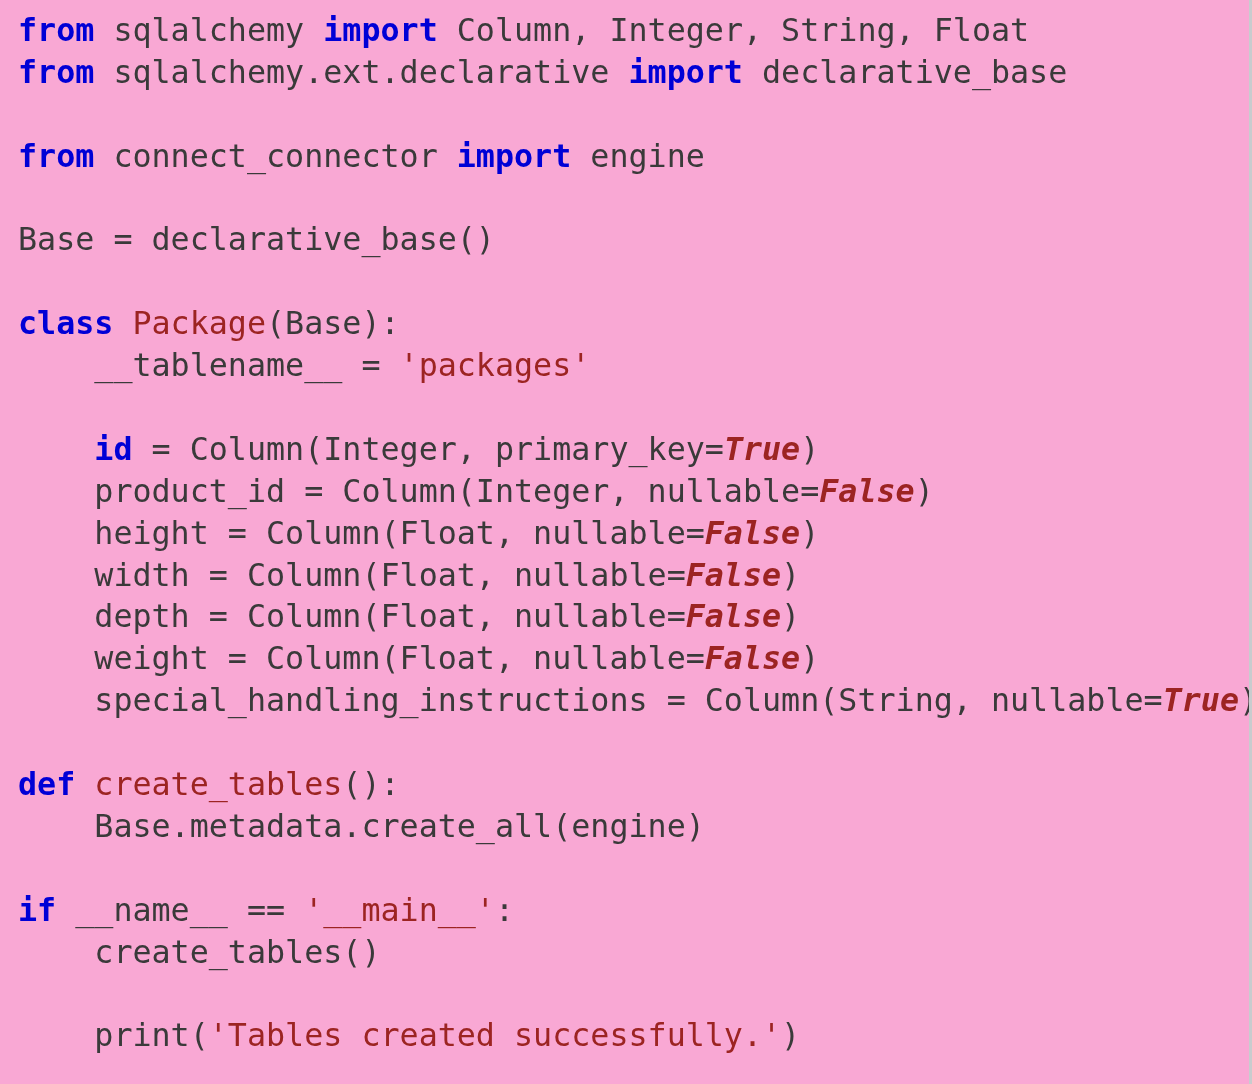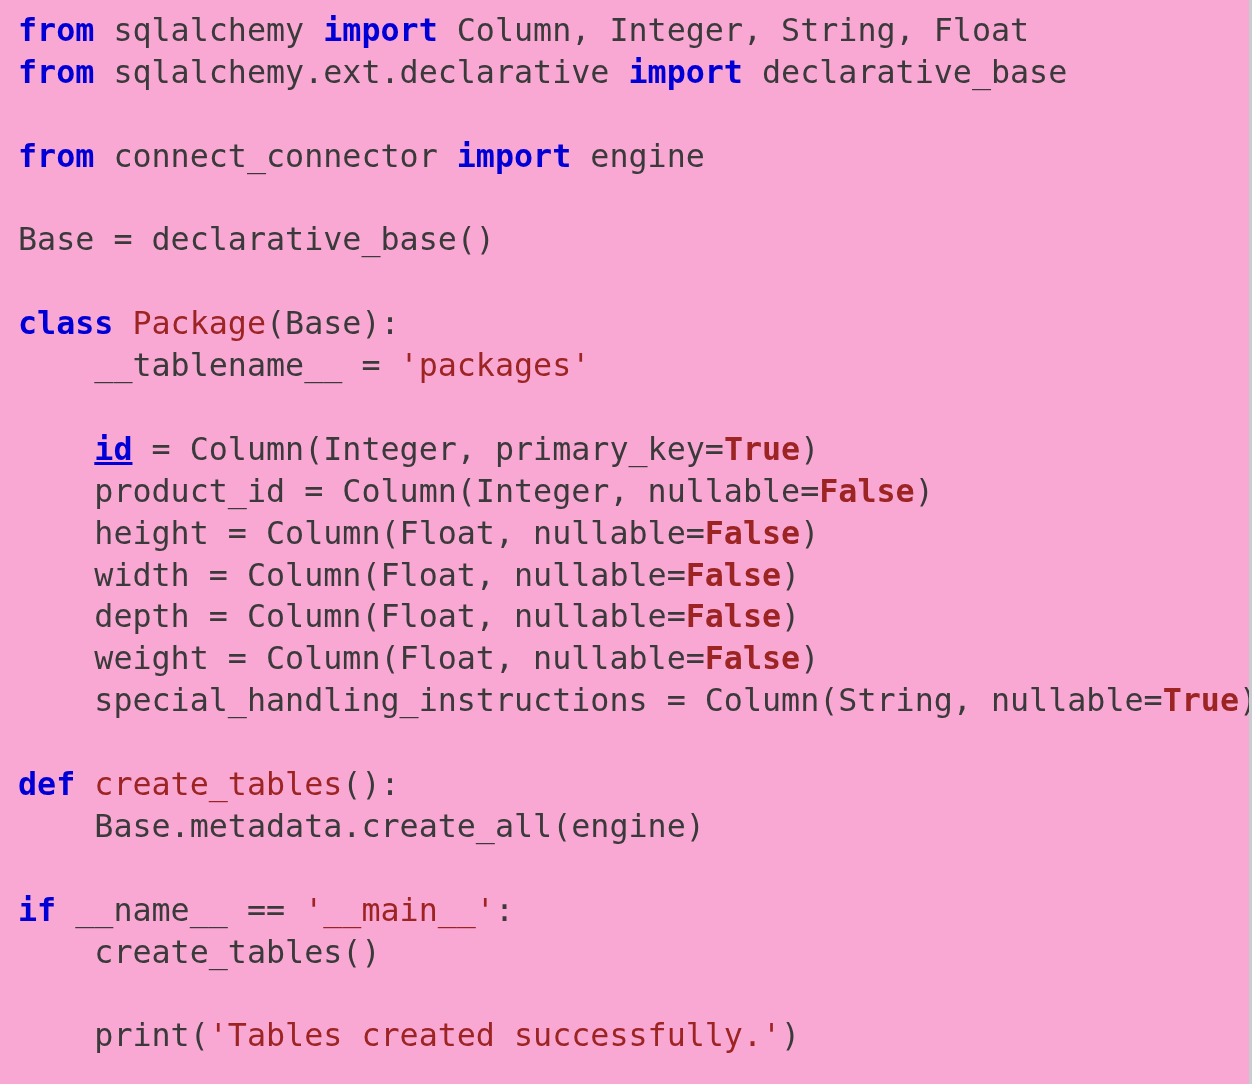--- a/index.html
+++ b/index.html
@@ -36,24 +36,24 @@
     color: #3a3a3a;
     white-space: pre;
     -webkit-font-smoothing: antialiased;
   }
   .ln {
     display: block;
     height: 41.9px;
     white-space: pre;
   }
   .kw   { color: #0000d6; font-weight: 700; }
-  .bi   { color: #0000d6; font-weight: 700; text-decoration: underline; }
+  .bi   { color: #0000d6; font-weight: 700; }
   .name { color: #9c2422; font-weight: 400; }
   .str  { color: #9c2422; margin-top: 28px; }
-  .cst  { color: #9c2422; font-weight: 700; }
+  .cst  { color: #9c2422; font-weight: 700; font-style: italic; }
   .pln  { color: #3a3a3a; }
 </style>
 </head>
 <body>
 
 <div id="code-viewer">
   <pre id="code-block"><span class="ln"><span class="kw">from</span><span class="pln"> sqlalchemy </span><span class="kw">import</span><span class="pln"> Column, Integer, String, Float</span></span><span class="ln"><span class="kw">from</span><span class="pln"> sqlalchemy.ext.declarative </span><span class="kw">import</span><span class="pln"> declarative_base</span></span><span class="ln"> </span><span class="ln"><span class="kw">from</span><span class="pln"> connect_connector </span><span class="kw">import</span><span class="pln"> engine</span></span><span class="ln"> </span><span class="ln"><span class="pln">Base = declarative_base()</span></span><span class="ln"> </span><span class="ln"><span class="kw">class</span><span class="pln"> </span><span class="name">Package</span><span class="pln">(Base):</span></span><span class="ln"><span class="pln">    __tablename__ = </span><span class="str">'packages'</span></span><span class="ln"> </span><span class="ln"><span class="pln">    </span><span class="bi">id</span><span class="pln"> = Column(Integer, primary_key=</span><span class="cst">True</span><span class="pln">)</span></span><span class="ln"><span class="pln">    product_id = Column(Integer, nullable=</span><span class="cst">False</span><span class="pln">)</span></span><span class="ln"><span class="pln">    height = Column(Float, nullable=</span><span class="cst">False</span><span class="pln">)</span></span><span class="ln"><span class="pln">    width = Column(Float, nullable=</span><span class="cst">False</span><span class="pln">)</span></span><span class="ln"><span class="pln">    depth = Column(Float, nullable=</span><span class="cst">False</span><span class="pln">)</span></span><span class="ln"><span class="pln">    weight = Column(Float, nullable=</span><span class="cst">False</span><span class="pln">)</span></span><span class="ln"><span class="pln">    special_handling_instructions = Column(String, nullable=</span><span class="cst">True</span><span class="pln">)</span></span><span class="ln"> </span><span class="ln"><span class="kw">def</span><span class="pln"> </span><span class="name">create_tables</span><span class="pln">():</span></span><span class="ln"><span class="pln">    Base.metadata.create_all(engine)</span></span><span class="ln"> </span><span class="ln"><span class="kw">if</span><span class="pln"> __name__ == </span><span class="str">'__main__'</span><span class="pln">:</span></span><span class="ln"><span class="pln">    create_tables()</span></span><span class="ln"> </span><span class="ln"><span class="pln">    print(</span><span class="str">'Tables created successfully.'</span><span class="pln">)</span></span></pre>
 </div>
 
 </body></html>

